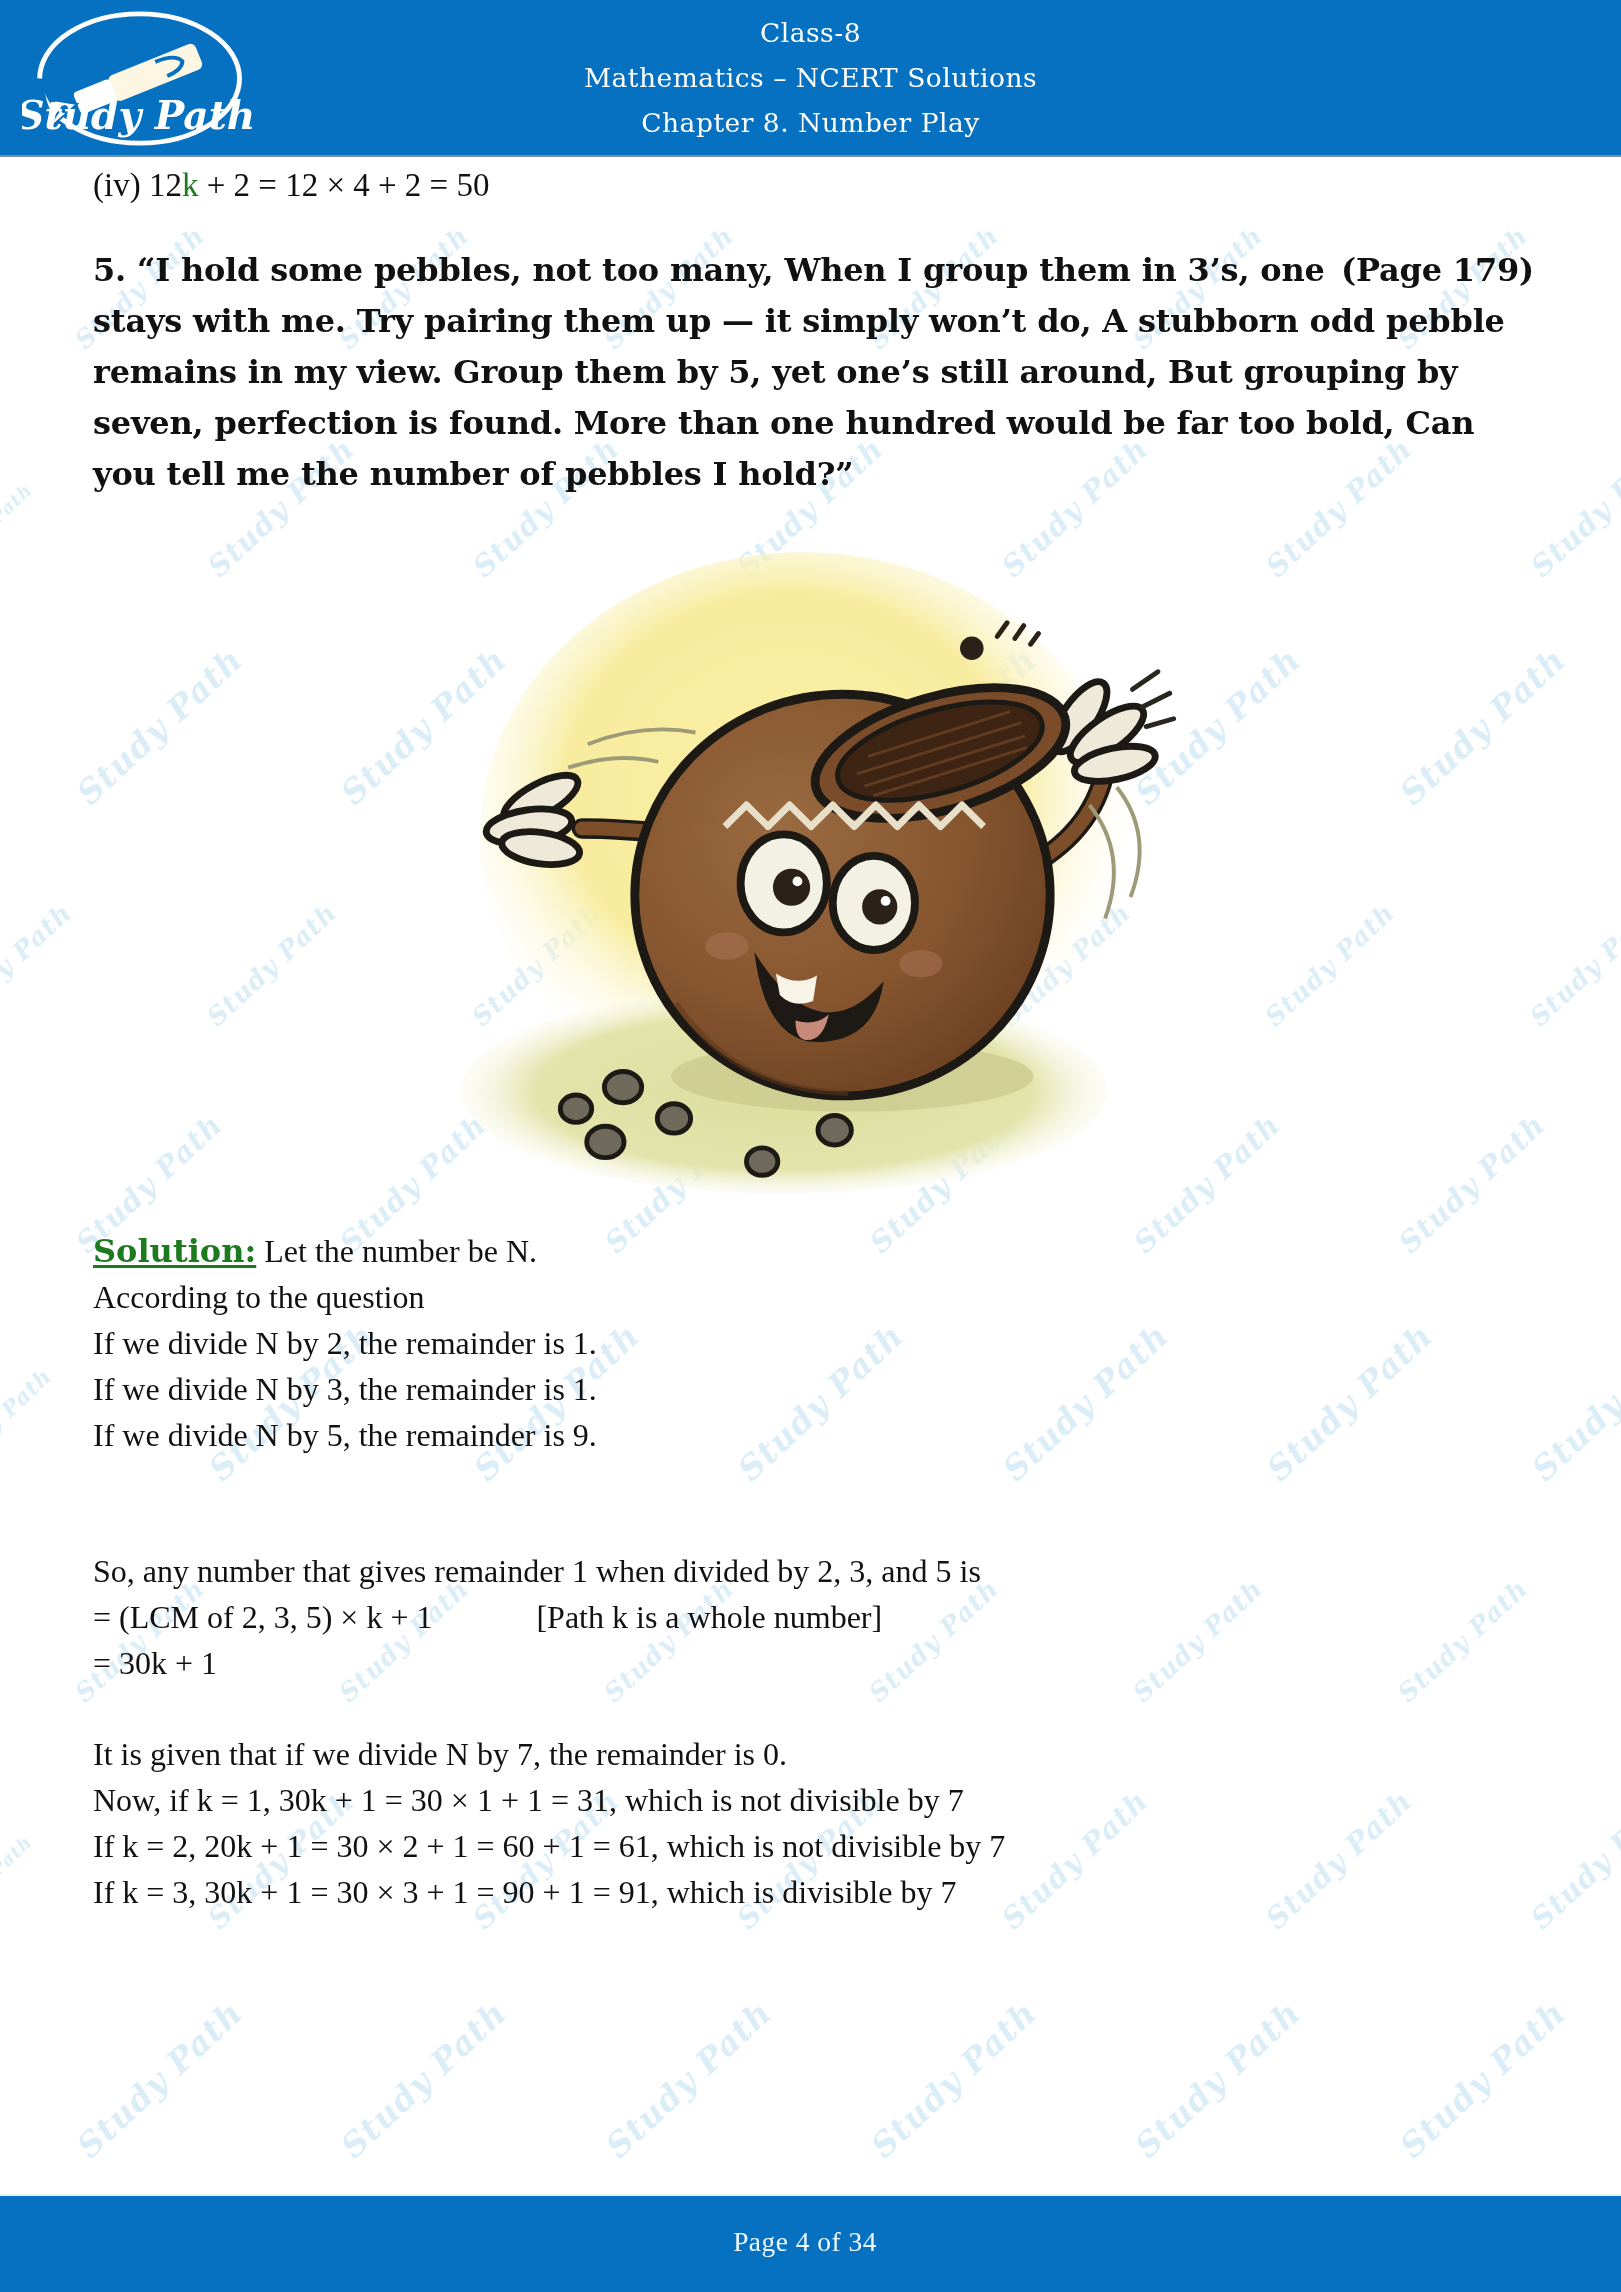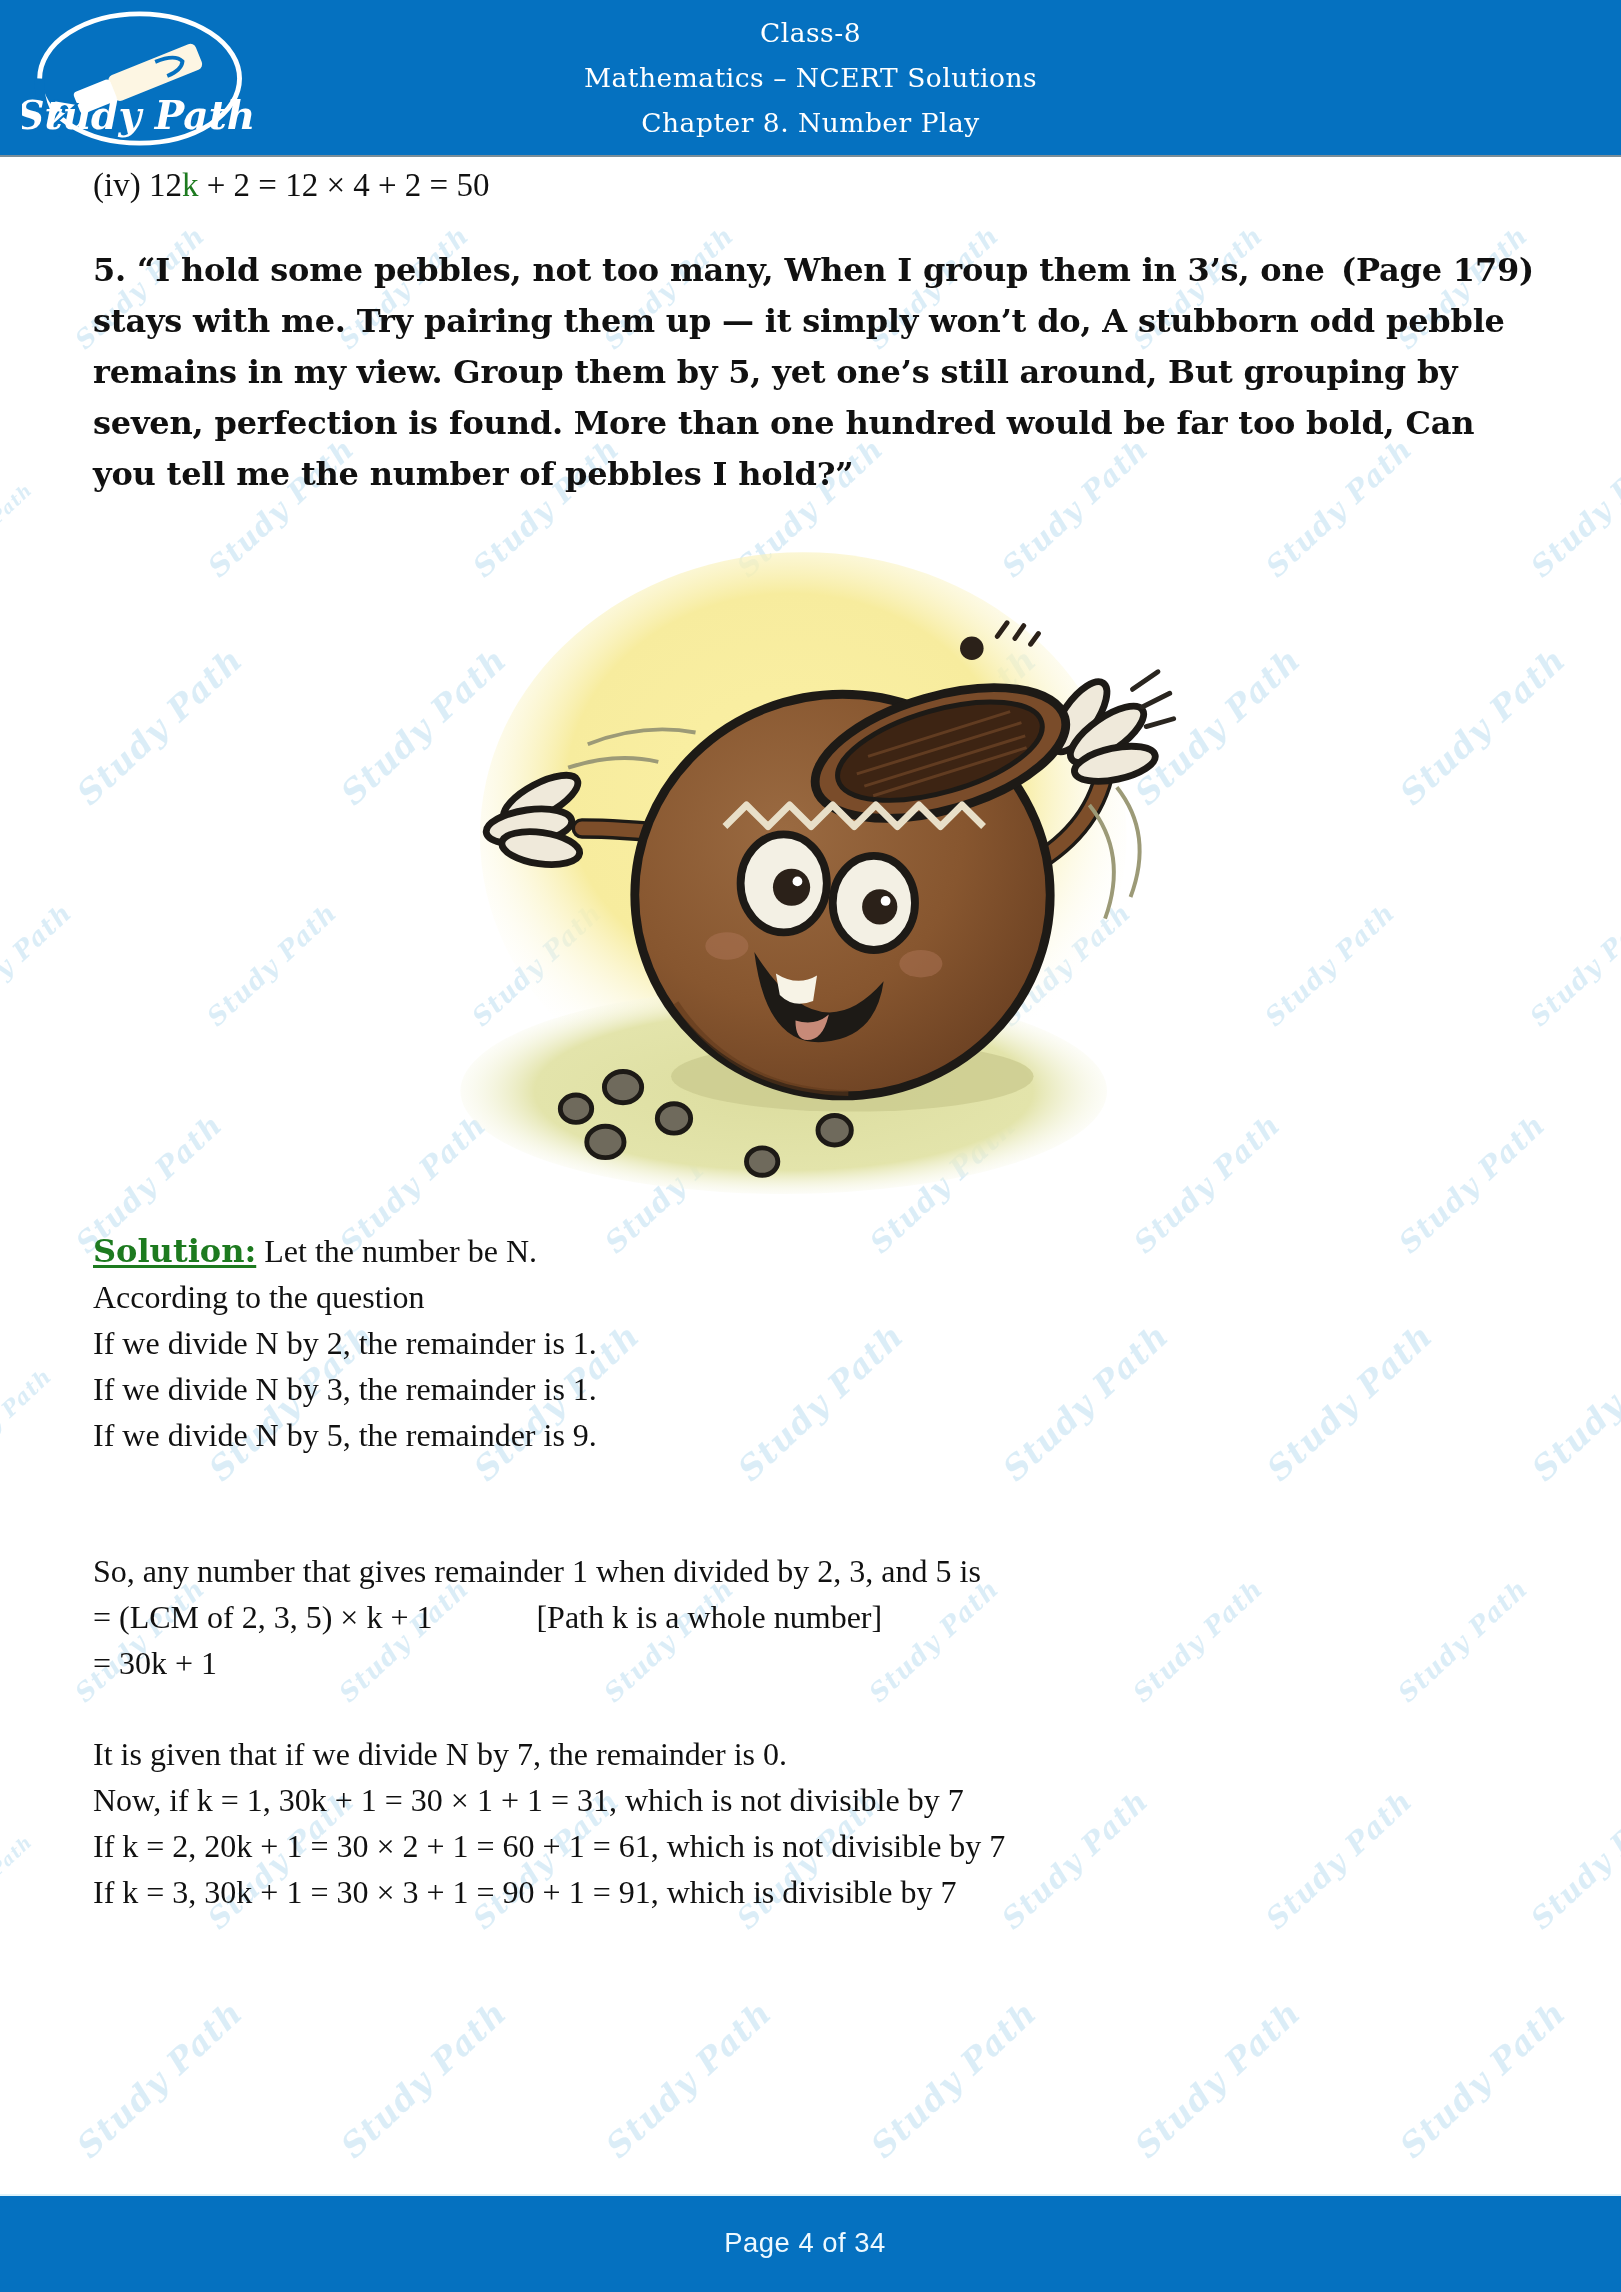--- a/index.html
+++ b/index.html
@@ -145,21 +145,21 @@
     background: #0571c0;
     z-index: 5;
     border-top: 2px solid #dff3fb;
   }
   .footer-text {
     position: absolute;
     left: 0; right: 11px;
     top: 31px;
     text-align: center;
     color: #eef9ff;
-    font-family: Liberation Sans, sans-serif;
+    font-family: Liberation Serif, serif;
     font-size: 27.4px;
     letter-spacing: 0.5px;
   }
 </style>
 </head>
 <body>
 
 <div class="watermark-layer" id="wm-layer">
     <div class="wm" style="left: -64px; top: 108px; font-size: 21.6px;">Study Path</div>
     <div class="wm" style="left: 201px; top: 108px; font-size: 33px;">Study Path</div>

